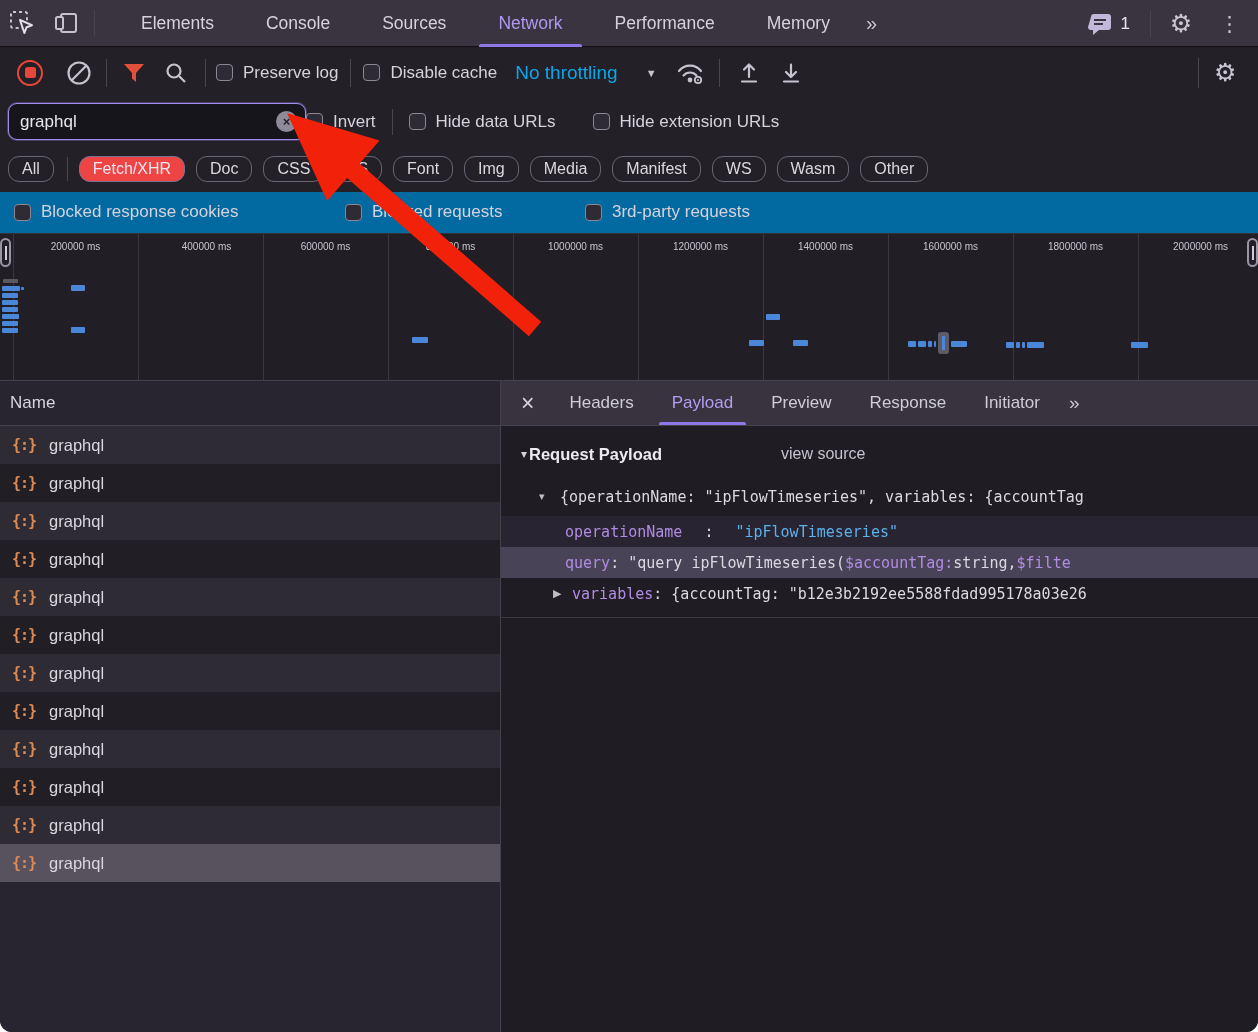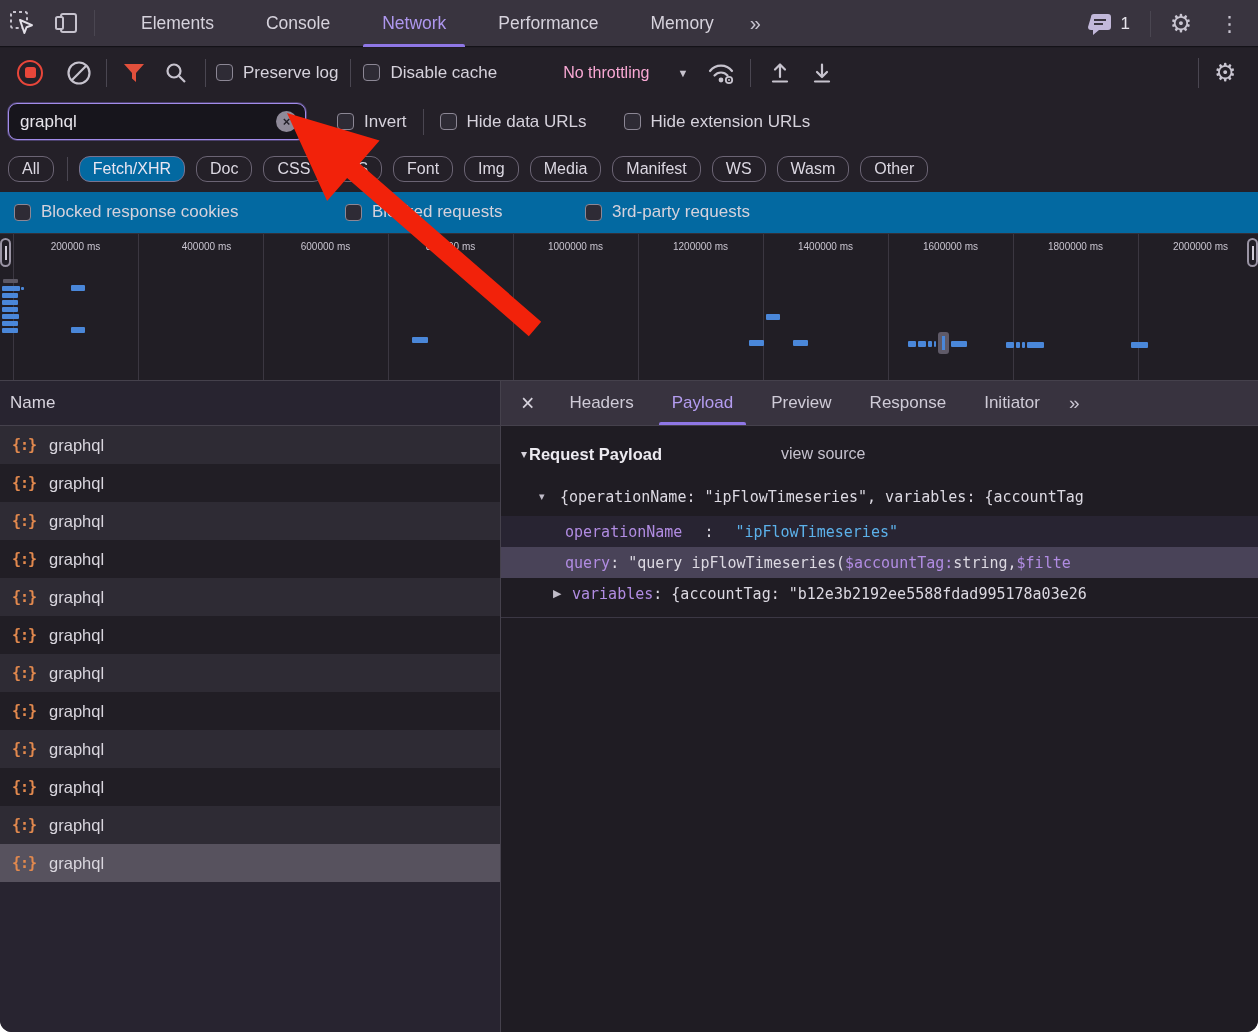--- a/index.html
+++ b/index.html
@@ -31,37 +31,37 @@
   .nettoolbar .vdiv{height:28px;}
   .record-btn{width:26px;height:26px;border-radius:50%;border:2.5px solid var(--record-red,#e8463a);
     margin:0 15px 0 17px;position:relative;cursor:pointer;}
   .record-btn i{position:absolute;left:50%;top:50%;width:11px;height:11px;margin:-5.5px 0 0 -5.5px;
     border-radius:2.5px;background:var(--record-red,#e8463a);}
   .toolbar-icon{display:flex;align-items:center;justify-content:center;width:42px;height:49px;cursor:pointer;}
   .cb{width:17px;height:17px;border-radius:4px;border:1.5px solid #8c8795;background:#2e2b35;flex:0 0 auto;cursor:pointer;}
   .cb-label{font-size:17px;color:#d6d2dc;margin-left:10px;white-space:nowrap;}
   .cb-item{display:flex;align-items:center;}
   .throttle{display:flex;align-items:center;margin-left:18px;cursor:pointer;}
-  .throttle .lbl{font-size:16px;color:#f9a8d4;margin-left:48px;}
+  .throttle .lbl{font-size:19px;color:#0ea5e9;}
   .caret{font-size:11px;color:#c7c3ce;margin-left:28px;}
   
   .filterrow{position:absolute;top:97px;left:0;width:1258px;height:49px;background:#242028;display:flex;align-items:center;}
   .filter-input-wrap{position:relative;margin-left:8px;width:298px;height:37px;}
   .filter-input{width:100%;height:100%;border-radius:9px;border:1.5px solid #a28cea;outline:none;
     box-shadow:0 0 0 1px rgba(150,125,235,.35);background:#17151c;color:#e8e5ec;font-size:17px;
     padding:0 36px 0 11px;font-family:"Liberation Sans",sans-serif;}
   .clear-btn{position:absolute;right:9px;top:8px;width:21px;height:21px;border-radius:50%;background:#8f8a99;
     color:#232029;font-size:13px;font-weight:bold;text-align:center;line-height:21px;cursor:pointer;}
   .filterrow .vdiv{height:26px;}
   
   .chiprow{position:absolute;top:146px;left:0;width:1258px;height:46px;background:#242028;
     display:flex;align-items:center;padding-left:8px;}
   .chip{height:26px;border-radius:11px;border:1.5px solid #6b6474;display:flex;align-items:center;
     padding:0 13px;margin-right:11px;font-size:16px;color:#dcd8e2;white-space:nowrap;cursor:pointer;}
-  .chip.sel{background:#0369a1;border-color:#7a7390;color:#eae6f2;}
+  .chip.sel{background:#ef4444;border-color:#7a7390;color:#eae6f2;}
   .chiprow .vdiv{height:24px;margin:0 11px 0 2px;}
   
   .cbrow{position:absolute;top:192px;left:0;width:1258px;height:41px;background:#0369a1;}
   .cbrow .cb-item{position:absolute;top:10px;}
   
   .timeline{position:absolute;top:233px;left:0;width:1258px;height:148px;background:#211e25;
     border-top:1px solid #343039;border-bottom:1px solid #45414c;overflow:hidden;}
   .gridline{position:absolute;top:0;bottom:0;width:1px;background:#3b3741;}
   .tick{position:absolute;top:7px;width:125px;text-align:center;font-size:10px;color:#c9c5d0;white-space:nowrap;}
   .wbar{position:absolute;border-radius:1px;}
@@ -129,20 +129,21 @@
     <div class="icon-btn">
       <svg class="ic" width="26" height="26" viewBox="0 0 26 26">
         <rect x="8" y="4" width="15" height="18" rx="2" fill="none" stroke="#c7c3ce" stroke-width="2"></rect>
         <rect x="3" y="7" width="7" height="12" rx="1.5" fill="#39343f" stroke="#c7c3ce" stroke-width="2"></rect>
       </svg>
     </div>
     <div class="vdiv"></div>
     <div id="main-tabs">
         <div class="tab">Elements</div>
         <div class="tab">Console</div>
+        <div class="tab">Sources</div>
         <div class="tab sel">Network</div>
         <div class="tab">Performance</div>
         <div class="tab">Memory</div>
         <span class="chev" style="align-self: center;">»</span>
       </div>
     <div class="top-right">
       <span class="icon-btn" style="width:30px;">
         <svg class="ic" width="24" height="22" viewBox="0 0 24 22">
           <path d="M2 3 a3 3 0 0 1 3-3 h14 a3 3 0 0 1 3 3 v10 a3 3 0 0 1-3 3 h-9 l-6 5 v-5 h-2 a3 3 0 0 1-3-3 Z" fill="#c2b8da" transform="translate(1,1)"></path>
           <rect x="6" y="6" width="12" height="2" fill="#39343f"></rect>
@@ -216,21 +217,21 @@
     </div>
     <div class="vdiv" style="position:absolute;left:1198px;height:30px;"></div>
     <span class="gear-glyph" style="position:absolute;left:1214px;">⚙</span>
   </div>
 
   <div class="filterrow">
     <div class="filter-input-wrap">
       <input class="filter-input" type="text" value="graphql" style="">
       <div class="clear-btn">×</div>
     </div>
-    <div class="cb-item" style="margin-left:31px;">
+    <div class="cb-item" style="">
       <span class="cb"></span>
       <span class="cb-label">Invert</span>
     </div>
     <div class="vdiv" style="margin:0 16px;"></div>
     <div class="cb-item">
       <span class="cb"></span>
       <span class="cb-label">Hide data URLs</span>
     </div>
     <div class="cb-item" style="margin-left:37px;">
       <span class="cb"></span>

